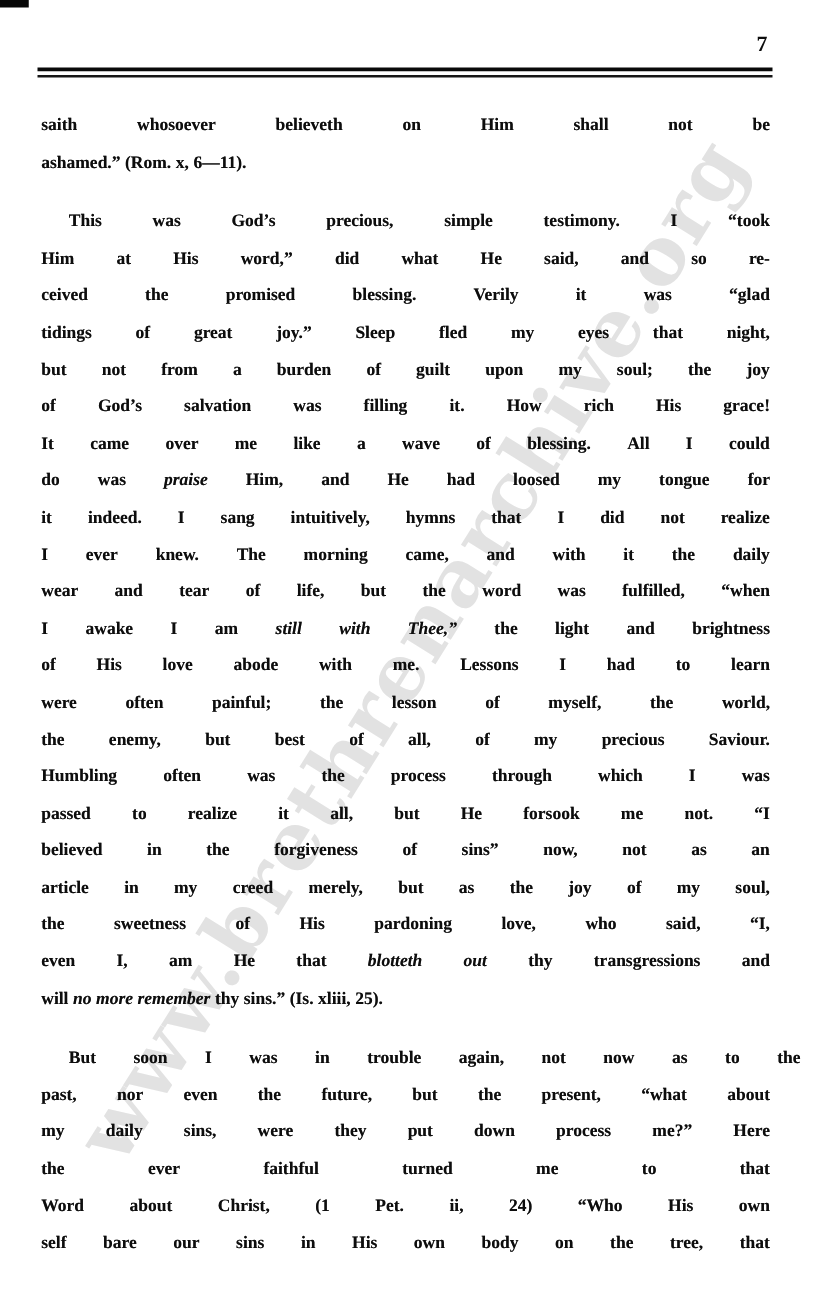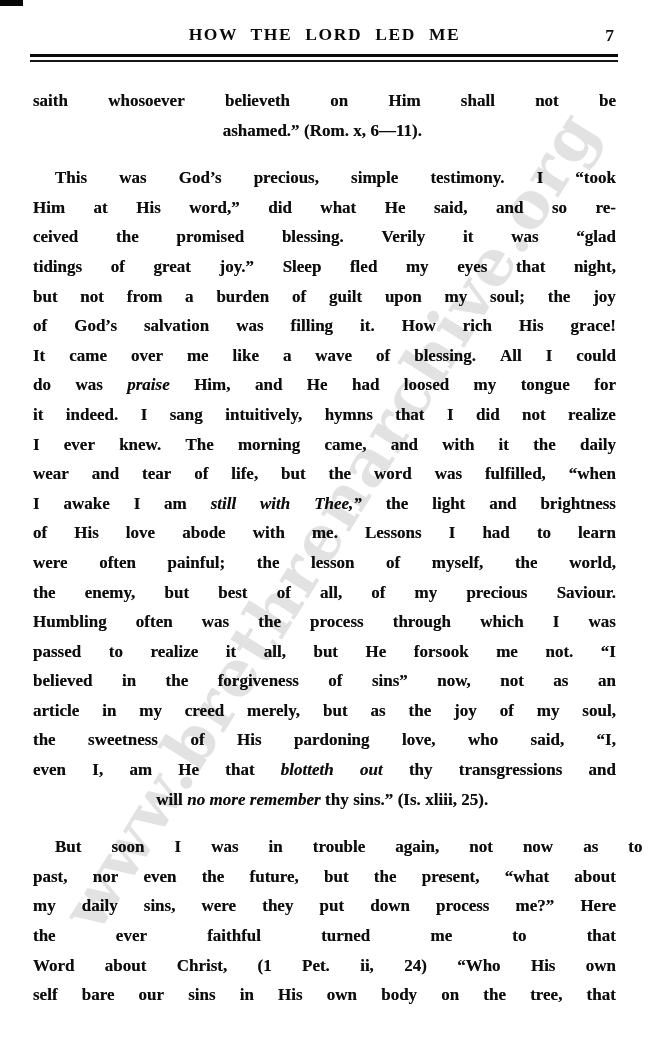--- a/index.html
+++ b/index.html
@@ -24,37 +24,35 @@
   .page-number { position:absolute; right:2px; top:1px; font-size:17.5px; font-weight:bold; }
   .rule {
     position:absolute; top:54px; left:30px; width:588px; height:3px; z-index:1;
     border-top:3px solid #0a0a0a; border-bottom:2px solid #161616;
   }
   .body { position:absolute; top:86px; left:33px; width:583px; z-index:1; }
   .para { margin:0 0 18px 0; }
   .para:last-child { margin-bottom:0; }
   .line {
     display:flex; justify-content:space-between; align-items:baseline;
-    height:29.6px; line-height:29.6px; font-size:17px; font-weight:bold;
+    height:29.6px; line-height:29.6px; font-size:14px; font-weight:bold;
     text-shadow:0 0 0.4px rgba(0,0,0,0.55);
-    text-align:center;
   }
   .line.noj { display:block; }
   .line.noj .w { margin-right:0.26em;margin-top:20px; }
   .para.indent .line:first-child { padding-left:22px;gap:30px; }
   .it { font-style:italic; }
 </style>
 </head>
 <body>
 
 <div class="page">
   <div class="corner-mark"></div>
   <div class="watermark">www.brethrenarchive.org</div>
   <div class="header">
-    <div class="header-title">HOW THE LORD LED ME</div>
     <div class="page-number">7</div>
   </div>
   <div class="rule"></div>
   <div class="body" id="body-text">
       <div class="para">
         <div class="line">
           <span class="w">saith</span>
           <span class="w">whosoever</span>
           <span class="w">believeth</span>
           <span class="w">on</span>

